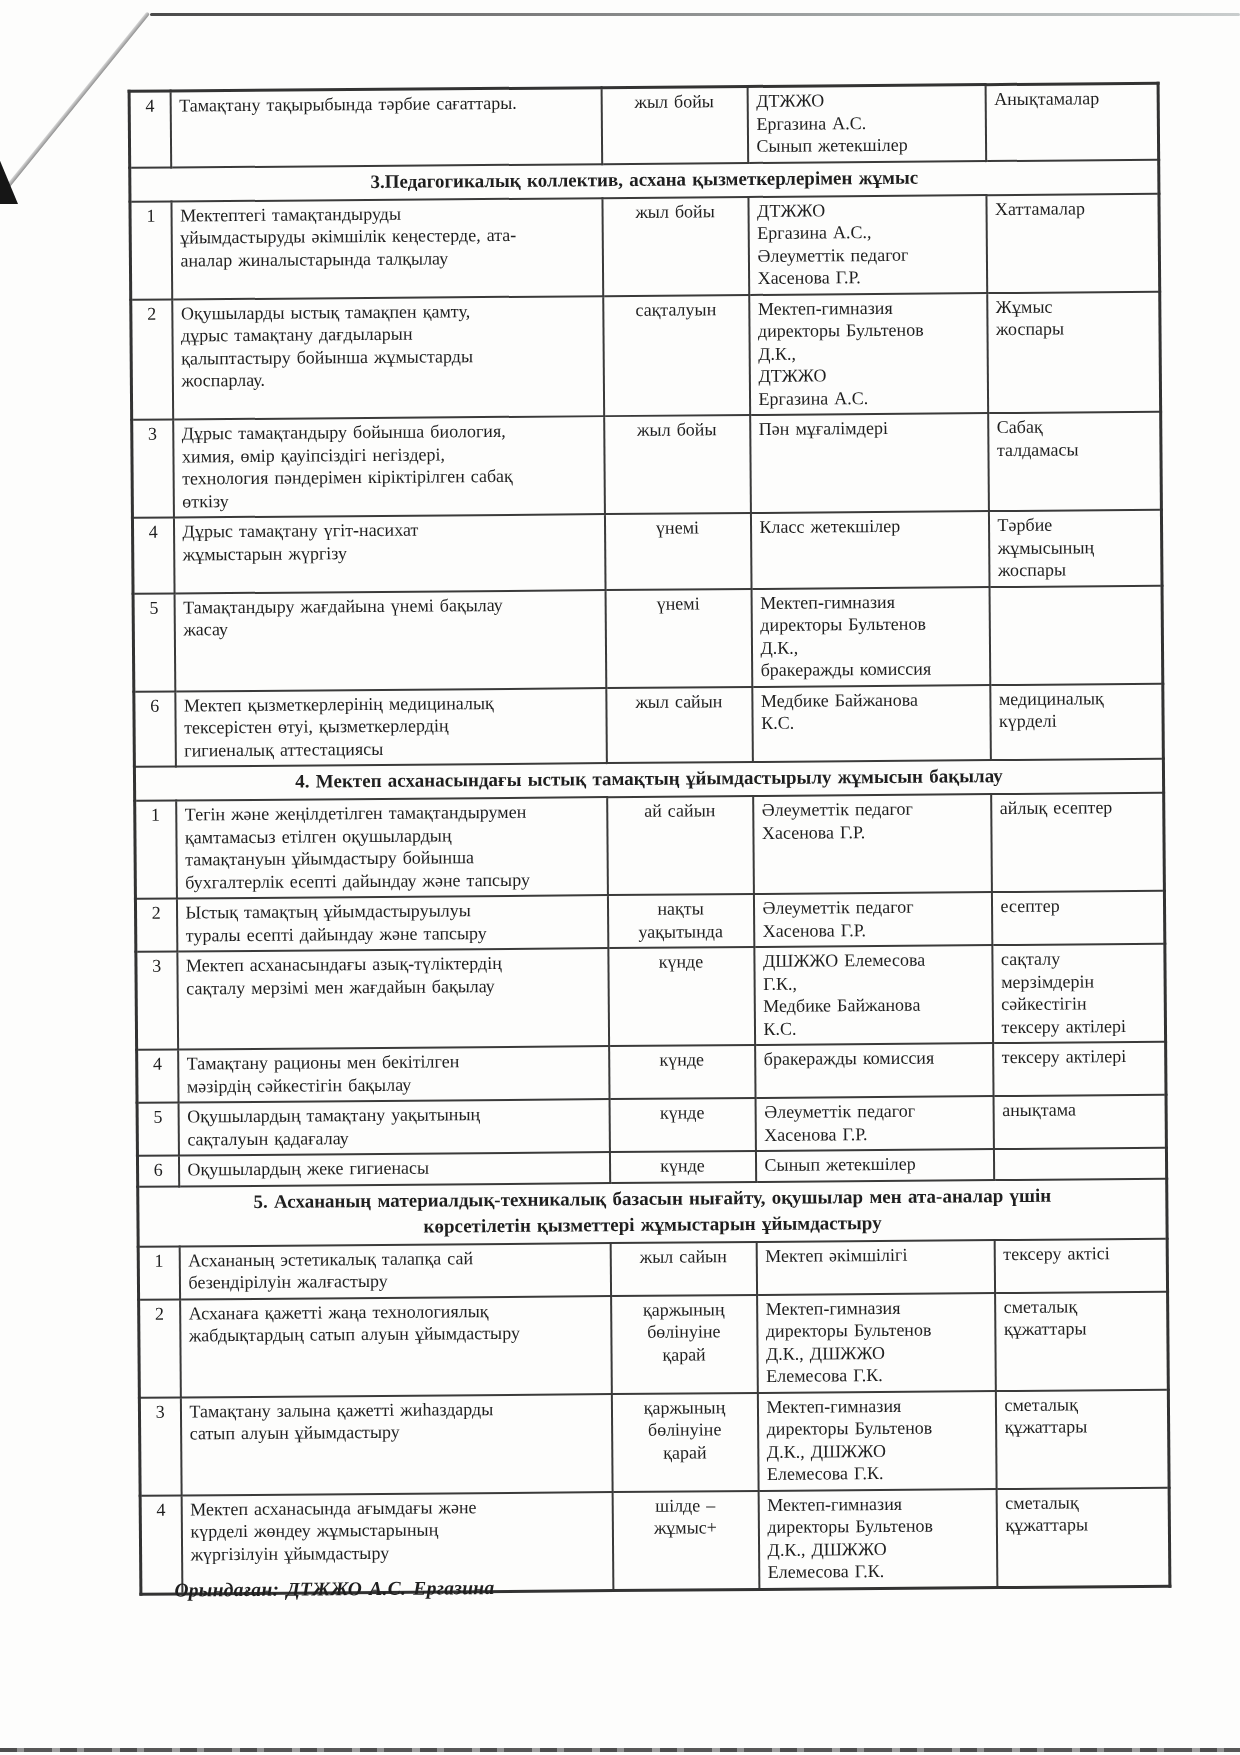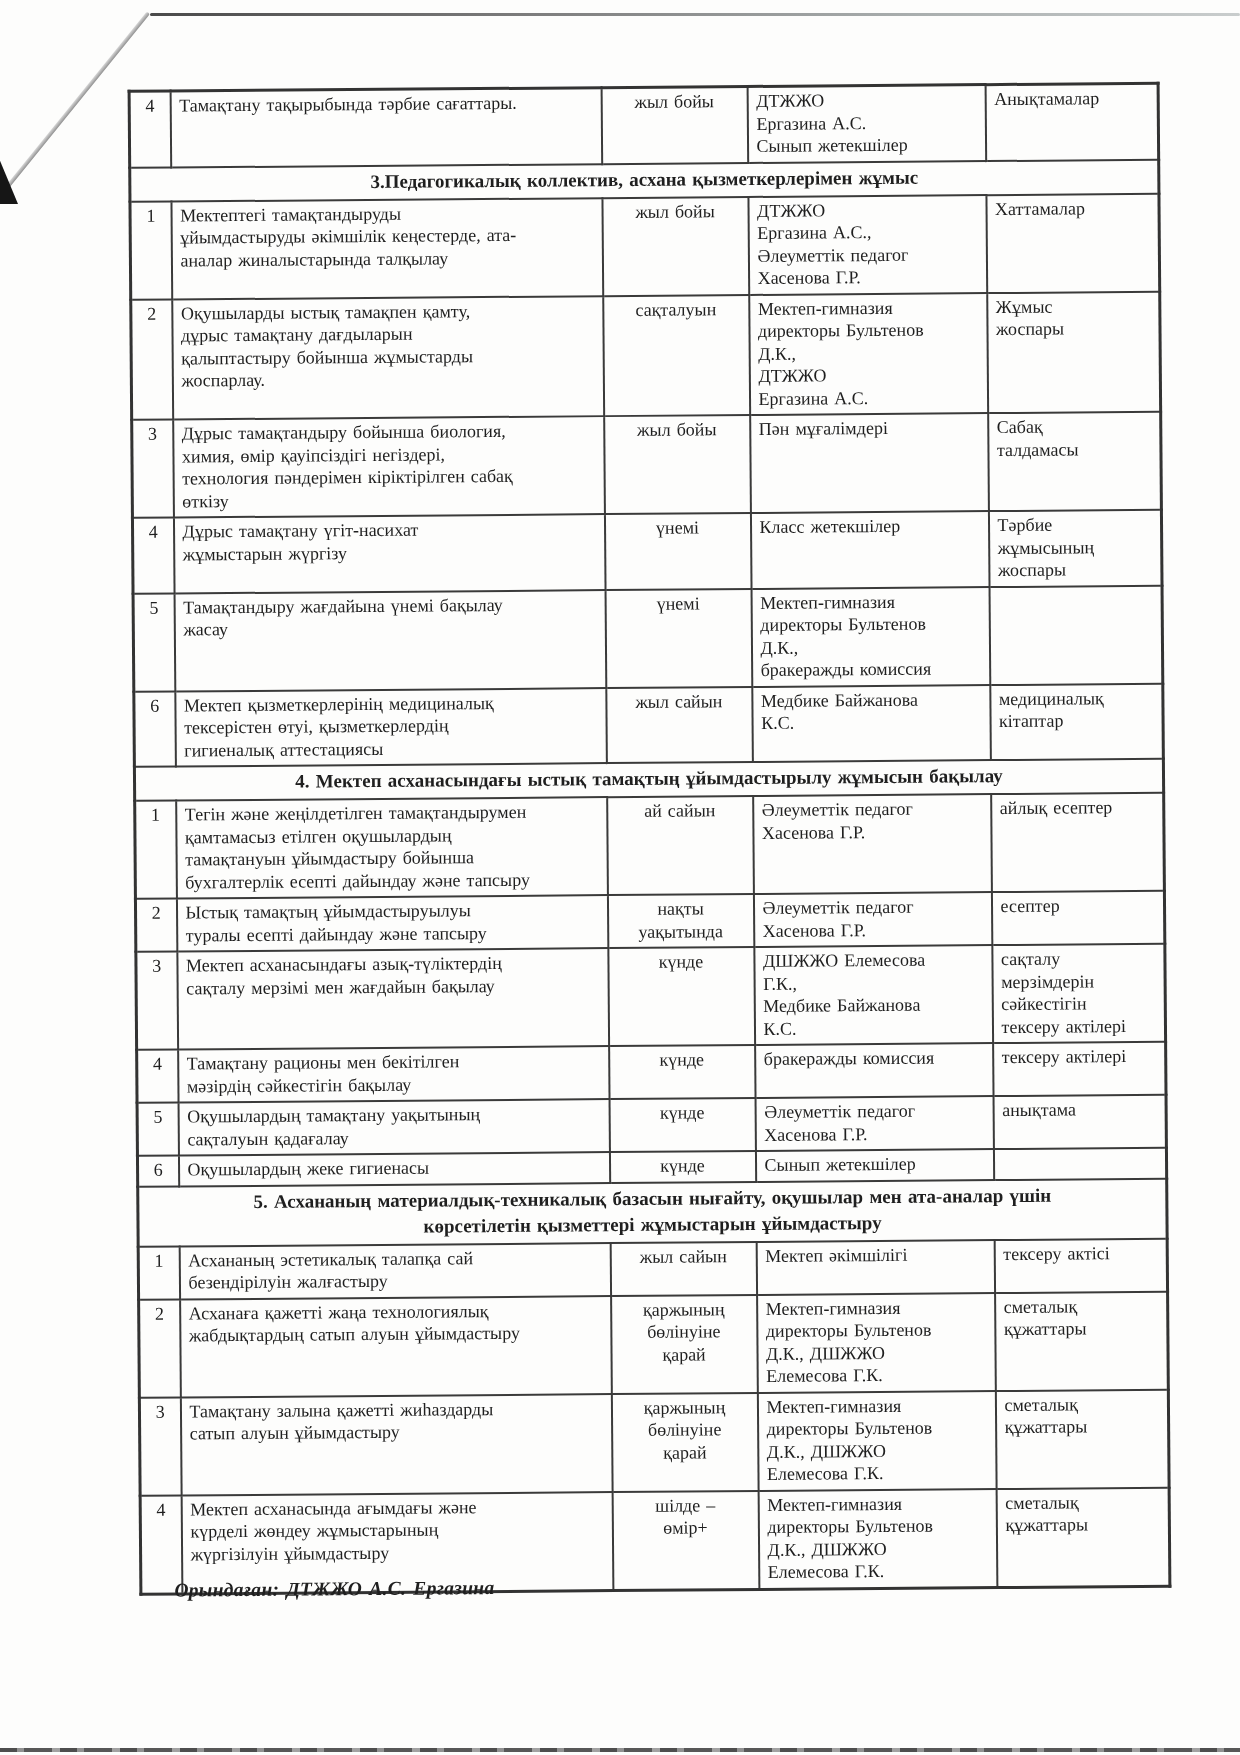--- a/index.html
+++ b/index.html
@@ -163,21 +163,21 @@
           </tr>
           <tr>
             <td class="cell-num">6</td>
             <td class="cell-activity">Мектеп  қызметкерлерінің  медициналық
 тексерістен  өтуі, қызметкерлердің
 гигиеналық  аттестациясы</td>
             <td class="cell-timing">жыл  сайын</td>
             <td class="cell-responsible">Медбике Байжанова
 К.С.</td>
             <td class="cell-result">медициналық
-кітаптар</td>
+күрделі</td>
           </tr>
           <tr class="section-row">
             <td colspan="5">4. Мектеп асханасындағы ыстық тамақтың ұйымдастырылу жұмысын бақылау</td>
           </tr>
           <tr>
             <td class="cell-num">1</td>
             <td class="cell-activity">Тегін және жеңілдетілген тамақтандырумен
 қамтамасыз етілген  оқушылардың
 тамақтануын  ұйымдастыру бойынша
 бухгалтерлік  есепті дайындау және тапсыру</td>
@@ -273,21 +273,21 @@
 Елемесова Г.К.</td>
             <td class="cell-result">сметалық
 құжаттары</td>
           </tr>
           <tr>
             <td class="cell-num">4</td>
             <td class="cell-activity">Мектеп  асханасында  ағымдағы  және
 күрделі  жөндеу  жұмыстарының
 жүргізілуін  ұйымдастыру</td>
             <td class="cell-timing">шілде –
-өмір+</td>
+жұмыс+</td>
             <td class="cell-responsible">Мектеп-гимназия
 директоры Бультенов
 Д.К., ДШЖЖО
 Елемесова Г.К.</td>
             <td class="cell-result">сметалық
 құжаттары</td>
           </tr>
         </tbody>
     </table>
 

